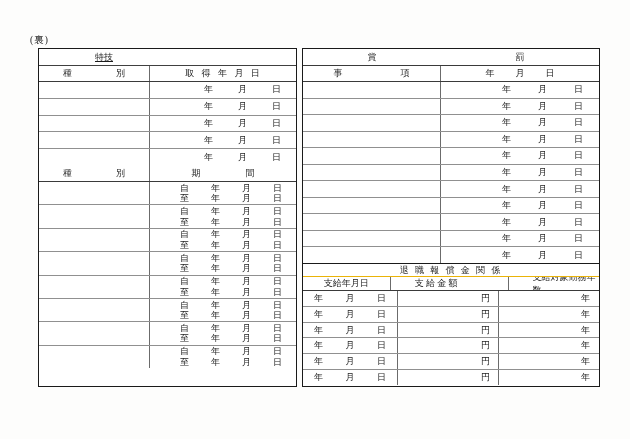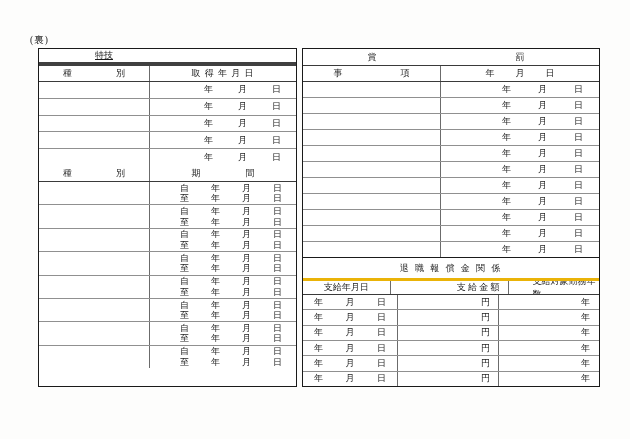--- a/index.html
+++ b/index.html
@@ -12,30 +12,30 @@
   }
   .page-label{position:absolute;left:30px;top:34px;font-size:9.5px;letter-spacing:1px;}
   .tbl{position:absolute;top:48px;border:1.5px solid #1a1a1a;background:#fff;
        display:flex;flex-direction:column;box-sizing:border-box;}
   .tbl-left{left:38px;width:259px;height:339px;}
   .tbl-right{left:302px;width:298px;height:339px;}
   .row{display:flex;box-sizing:border-box;align-items:stretch;flex:0 0 auto;}
   .cell{display:flex;align-items:center;box-sizing:border-box;overflow:hidden;}
   .center{justify-content:center;}
   
-  .lt-h1{height:17px;border-bottom:4px solid #404040;text-decoration:underline;}
+  .lt-h1{height:17px;border-bottom:1px solid #404040;text-decoration:underline;}
   .lt-h2{height:16px;border-bottom:1px solid #3a3a3a;}
   .skills-rows{height:83px;display:flex;flex-direction:column;}
   .po-title{height:17px;border-top:1.5px solid #1a1a1a;border-bottom:1px solid #3a3a3a;}
   .po-h{height:17px;border-bottom:1px solid #3a3a3a;}
   .po-rows{height:186px;display:flex;flex-direction:column;}
   .rt-h1{height:17px;border-bottom:1px solid #3a3a3a;}
   .rt-h2{height:16px;border-bottom:1px solid #3a3a3a;}
   .awards-rows{height:181px;display:flex;flex-direction:column;}
-  .ret-title{height:24px;border-top:1.5px solid #1a1a1a;border-bottom:3px solid #eab308;justify-content:flex-end;}
+  .ret-title{height:14px;border-top:1.5px solid #1a1a1a;border-bottom:1px solid #eab308;justify-content:flex-end;}
   .ret-h{height:14px;border-bottom:1px solid #3a3a3a;gap:24px;}
   .ret-rows{height:94px;display:flex;flex-direction:column;}
   
   .skills-rows .row,.awards-rows .row,.po-rows .row,.ret-rows .row{flex:1 1 auto;}
   .skills-rows .row,.awards-rows .row,.po-rows .row,.ret-rows .row{border-bottom:1px solid #909090;}
   .skills-rows .row:last-child,.awards-rows .row:last-child,
   .po-rows .row:last-child,.ret-rows .row:last-child{border-bottom:none;}
   
   .col-type{width:111px;border-right:1px solid #6b6b6b;justify-content:center;gap:44px;}
   .col-rest{flex:1 1 auto;}
@@ -44,21 +44,21 @@
   .ret-c2{width:101px;border-right:1px solid #6b6b6b;justify-content:flex-end;padding-right:8px;}
   .ret-c3{flex:1 1 auto;justify-content:flex-end;padding-right:9px;}
   
   .skills-head{padding-left:56px;gap:14px;align-items:center;}
   .date-cluster{flex:1 1 auto;display:flex;align-items:center;justify-content:flex-end;gap:25px;padding-right:15px;}
   .date-center{flex:1 1 auto;display:flex;align-items:center;justify-content:center;gap:21px;}
   .half{flex:1 1 0;display:flex;align-items:center;justify-content:center;}
   .pair-cell{flex:1 1 auto;display:flex;flex-direction:column;justify-content:center;line-height:10.5px;}
   .pair-line{display:flex;align-items:center;padding-left:30px;gap:22px;}
   .ret-date{display:flex;align-items:center;justify-content:space-between;padding:0 11px;flex:1 1 auto;}
-  .ls1{letter-spacing:1px;}
+  .ls1{letter-spacing:1px;font-family:Liberation Mono, monospace;}
   .ls2{letter-spacing:2px;}
 </style>
 </head>
 <body>
 
 <div class="page-label">(裏)</div>
 
 <div class="tbl tbl-left">
 
   <div class="row lt-h1 skills-head">
@@ -409,21 +409,21 @@
     </div>
 
   <div class="row ret-title center ls2">
     <span style="margin:auto;">退 職 報 償 金 関 係</span>
   </div>
 
   <div class="row ret-h">
     <div class="cell ret-c1 center">
       <span>支給年月日</span>
     </div>
-    <div class="cell ret-c2" style="justify-content:flex-end;padding-right:8px;">
+    <div class="cell ret-c2" style="justify-content:flex-start;padding-right:8px;">
       <span>支 給 金 額</span>
     </div>
     <div class="cell ret-c3" style="justify-content:center;padding-right:0;">
       <span>支給対象勤務年数</span>
     </div>
   </div>
 
   <div class="ret-rows">
 
       <div class="row">

